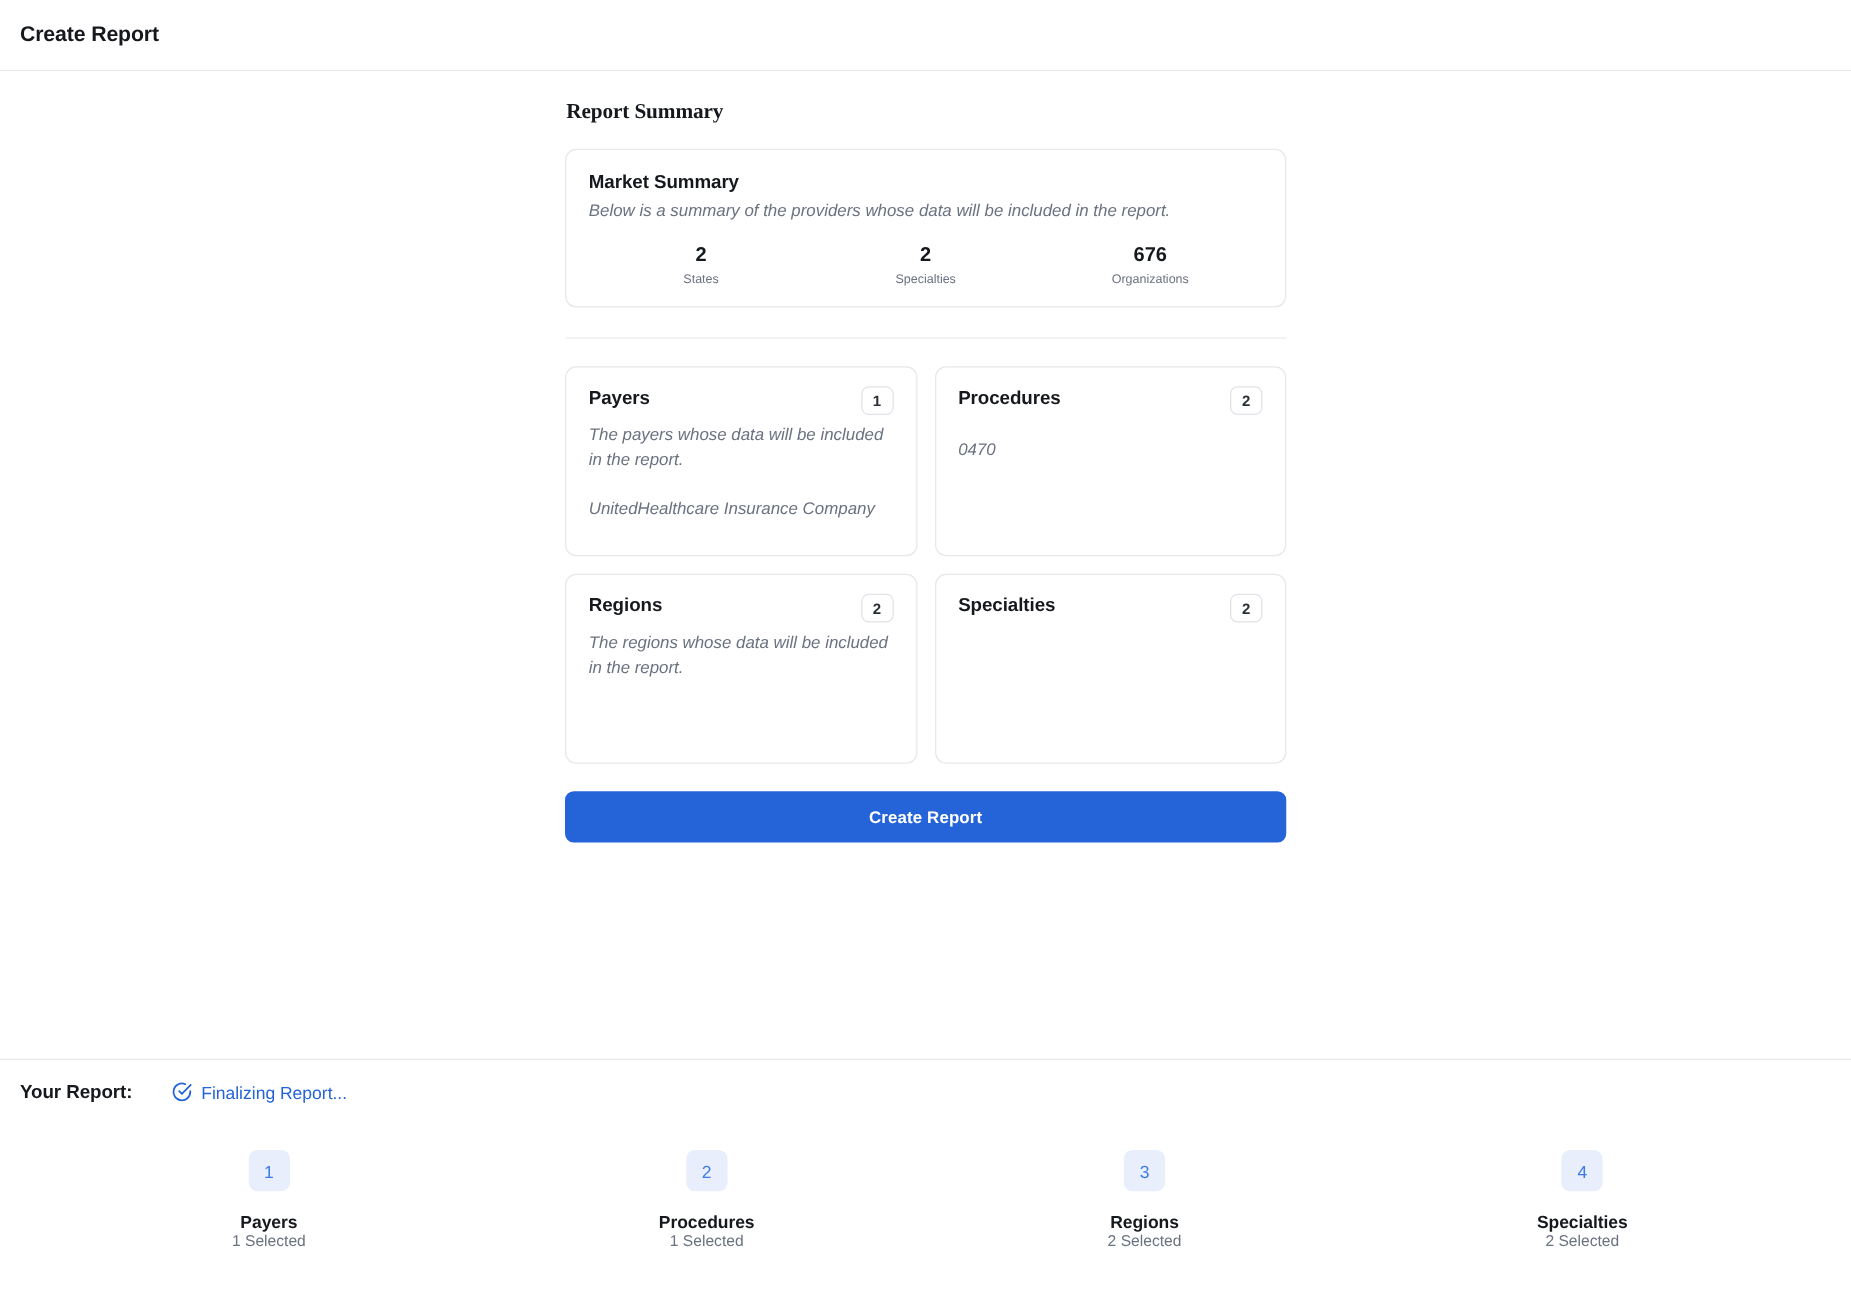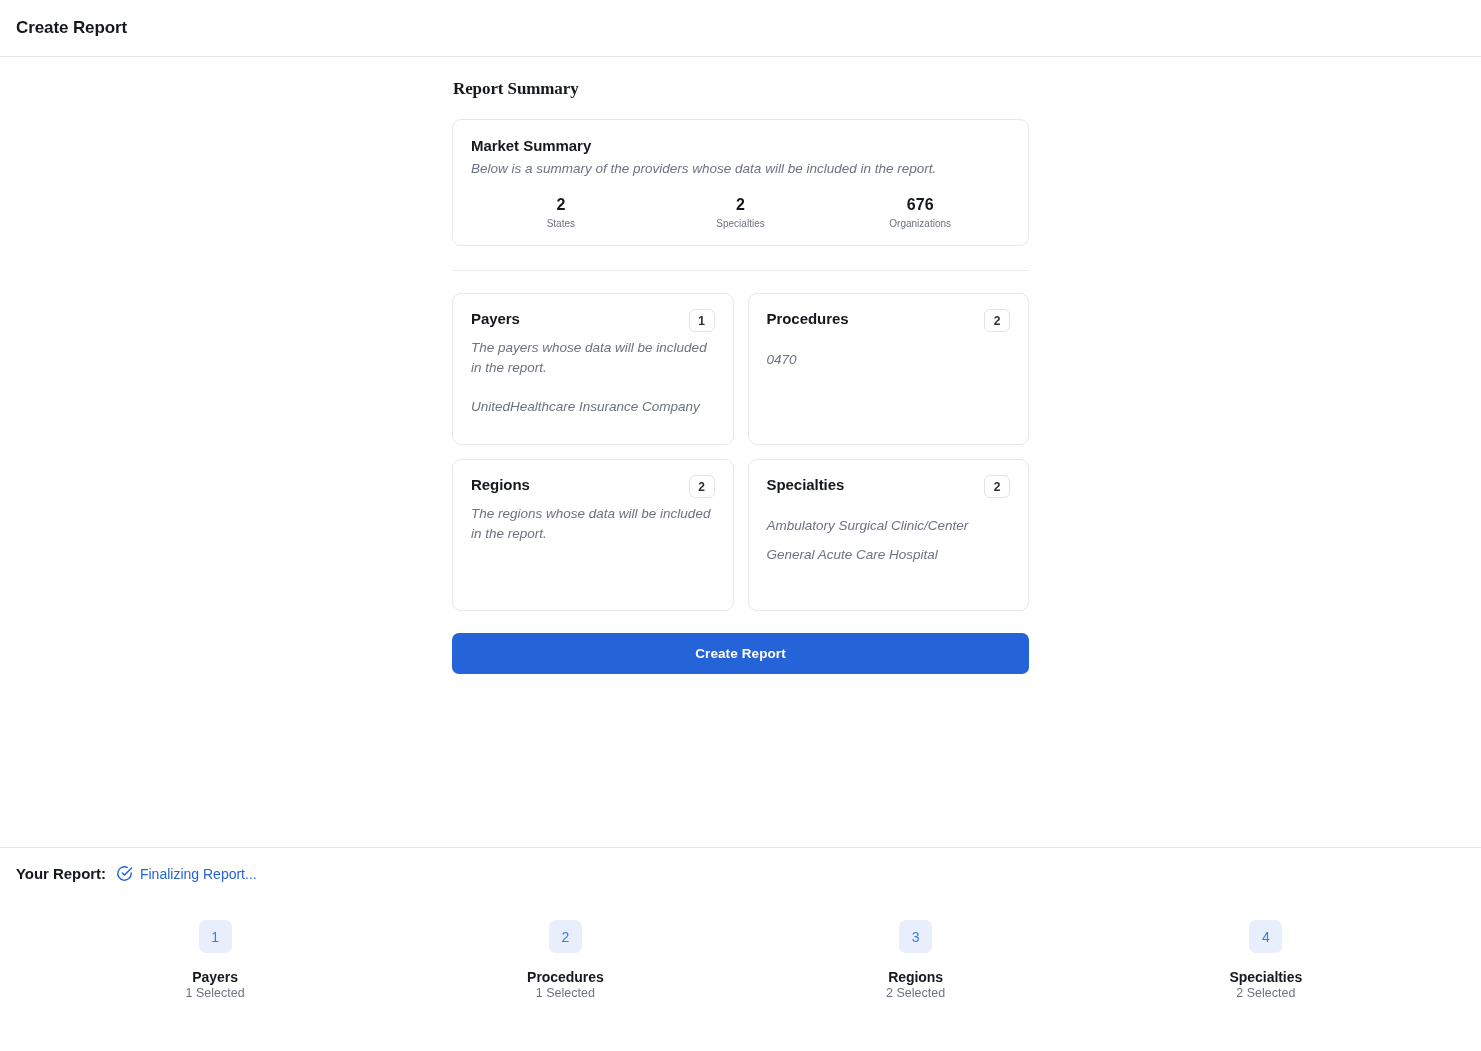--- a/index.html
+++ b/index.html
@@ -179,21 +179,21 @@
     right: 0;
     bottom: 0;
     height: 204px;
     border-top: 1px solid #e6e8eb;
     background: #ffffff;
   }
   .report-status {
     display: flex;
     align-items: center;
     padding: 17px 16px 0 16px;
-    gap: 5px;
+    gap: 26px;
   }
   .report-label {
     font-size: 15px;
     font-weight: 700;
     color: #15181d;
     letter-spacing: -0.05px;
   }
   .status-chip {
     display: flex;
     align-items: flex-end;
@@ -305,24 +305,20 @@
           <span class="count-badge">2</span>
         </div>
         <p class="card-desc">The regions whose data will be included in the report.</p>
       </div>
 
       <div class="card detail-card">
         <div class="detail-head">
           <h3 class="card-title">Specialties</h3>
           <span class="count-badge">2</span>
         </div>
-        <ul class="item-list">
-          <li>Ambulatory Surgical Clinic/Center</li>
-          <li>General Acute Care Hospital</li>
-        </ul>
       </div>
 
     </div>
 
     <button class="primary-btn">Create Report</button>
 
   </div>
 </div>
 
 <div class="bottom-bar">

